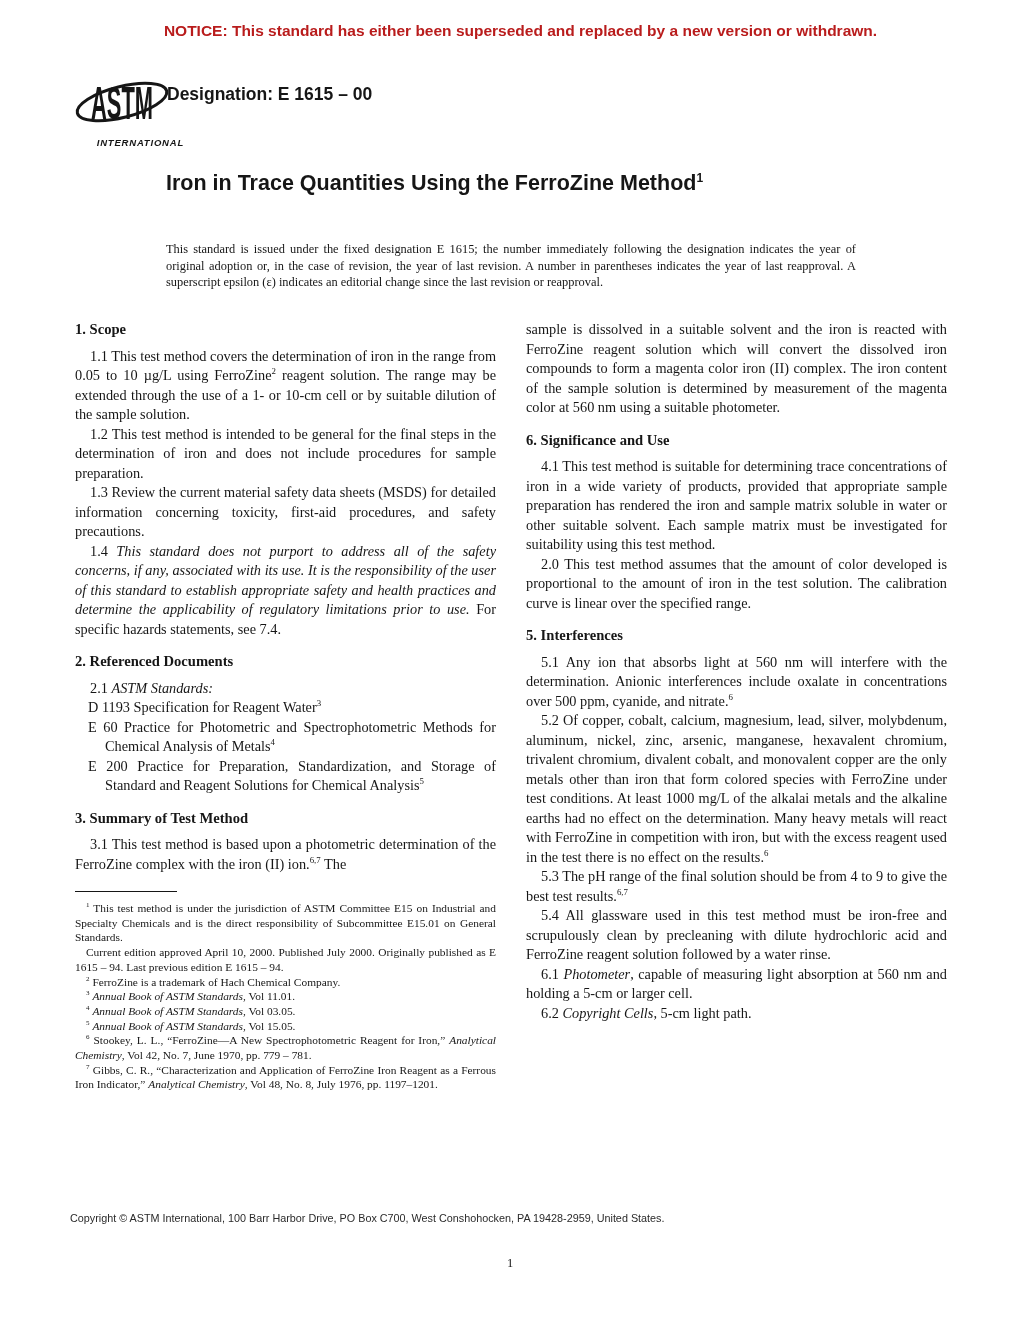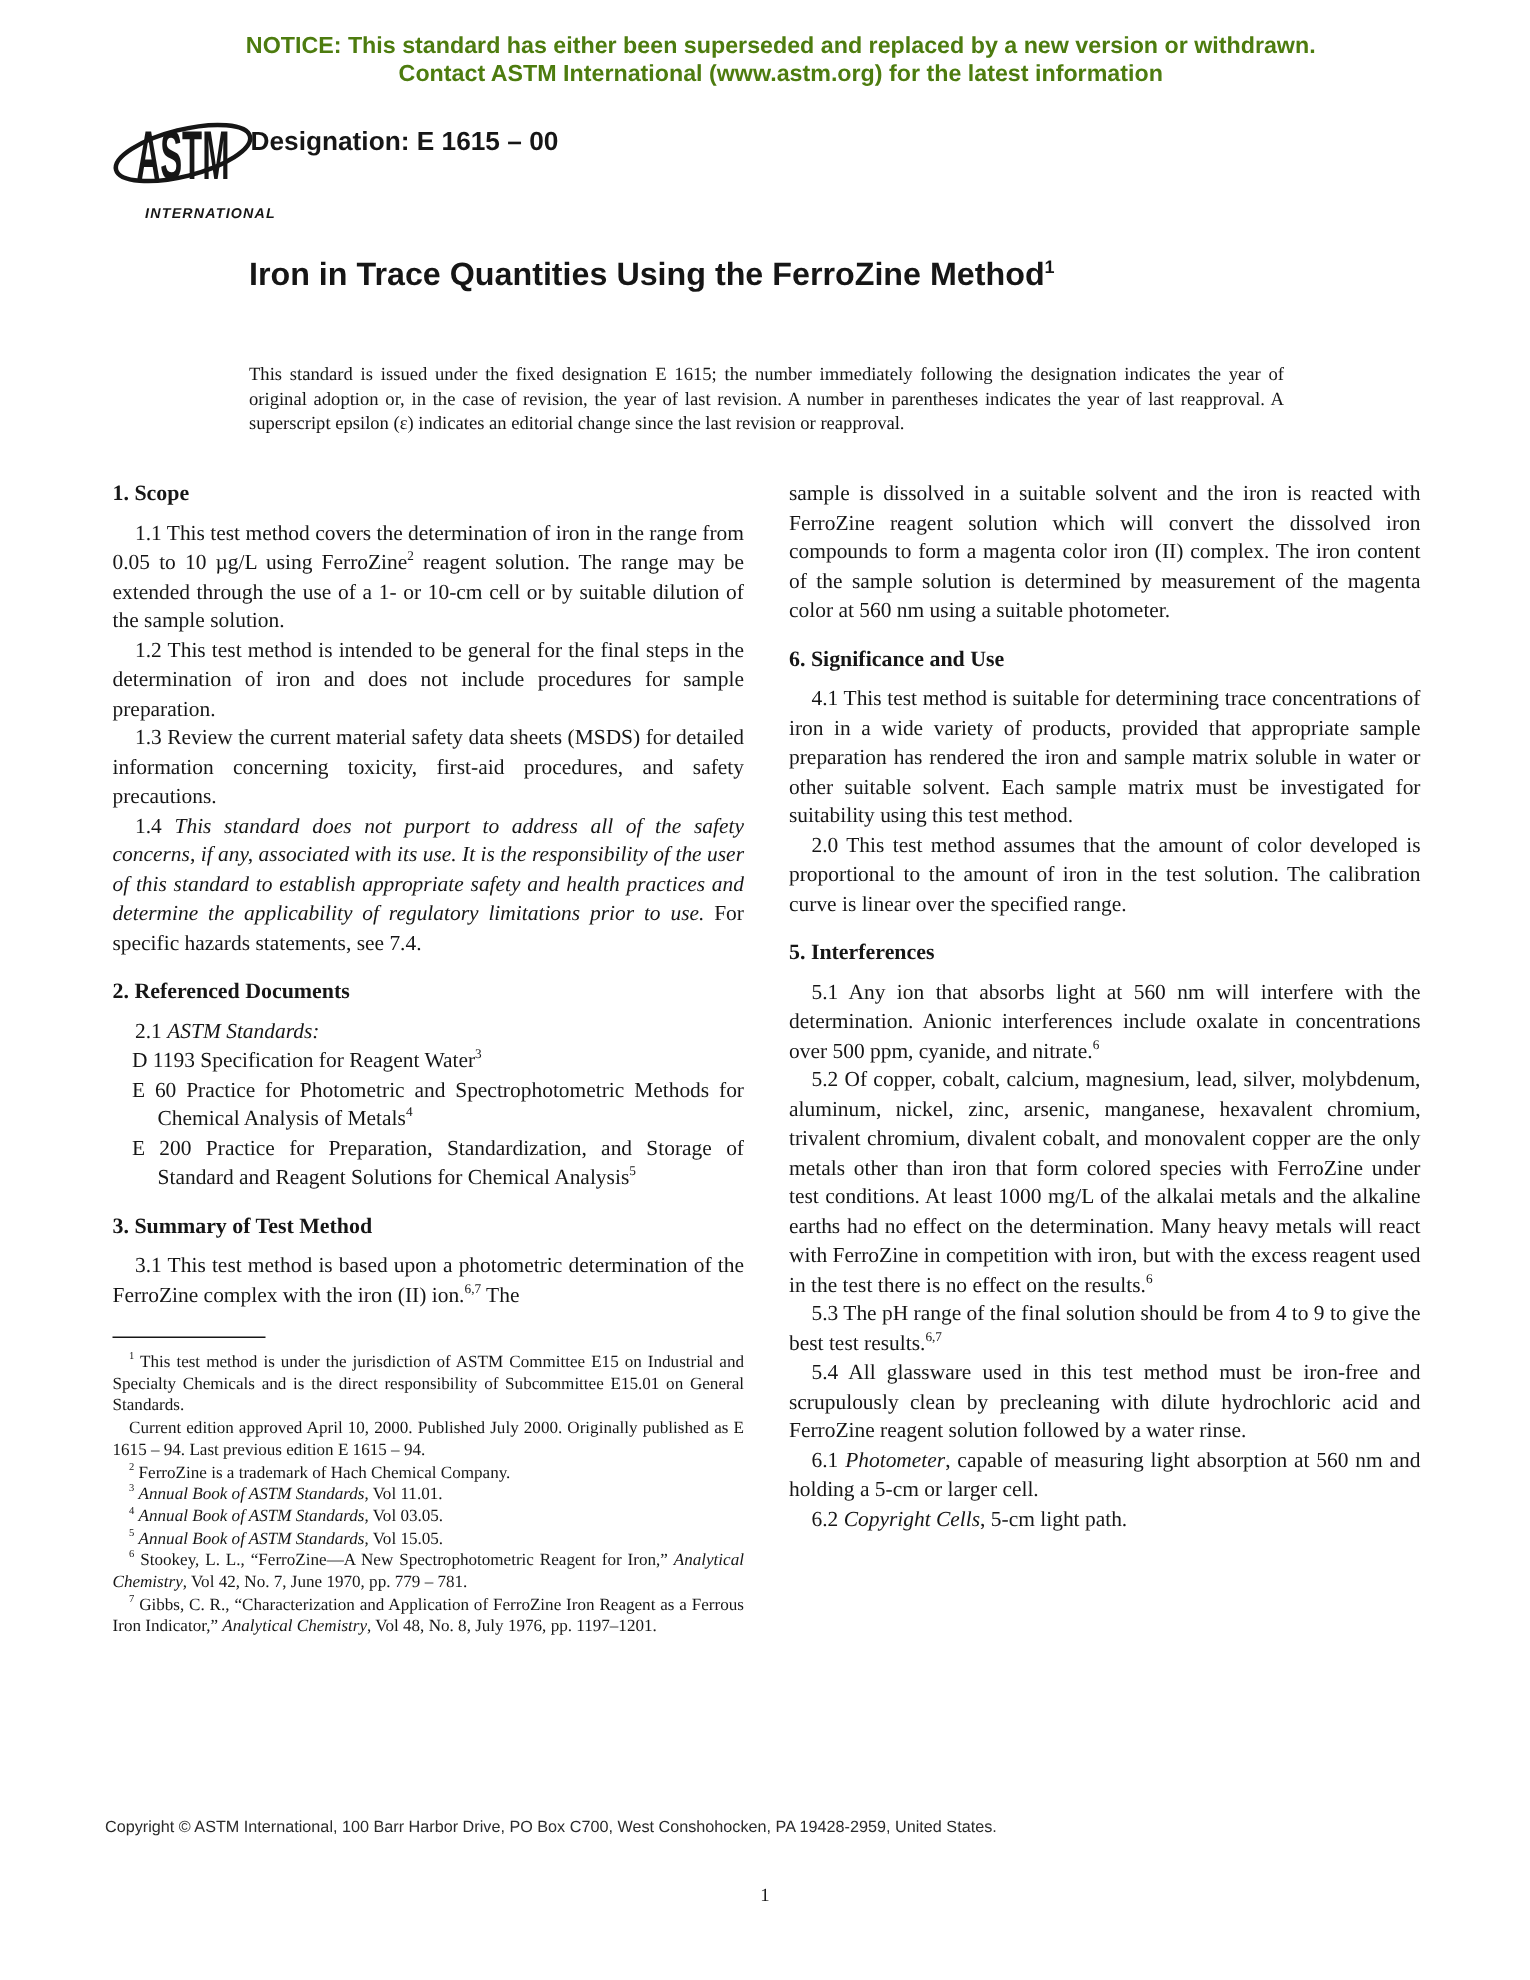--- a/index.html
+++ b/index.html
@@ -127,23 +127,22 @@
     text-align: center;
     font-family: "Liberation Serif", serif;
     font-size: 12.5px;
   }
 </style>
 </head>
 <body>
 
 <div class="page">
 
-  <div class="notice" style="color: #4d7c0f; margin-left: 21px;">
+  <div class="notice" style="color: #b91c1c; margin-left: 21px;">
     <div>NOTICE: This standard has either been superseded and replaced by a new version or withdrawn.</div>
-    <div>Contact ASTM International (www.astm.org) for the latest information</div>
   </div>
 
   <div class="logo">
     <span>
       <svg width="96" height="64" viewBox="0 0 96 64" aria-hidden="true">
         <g transform="rotate(-14 48 30)">
           <ellipse cx="48" cy="30" rx="46" ry="15.5" fill="none" stroke="#161616" stroke-width="3"></ellipse>
         </g>
         <text x="48" y="47" text-anchor="middle" font-family="Liberation Sans, sans-serif" font-weight="bold" font-size="46" fill="#161616" textLength="62" lengthAdjust="spacingAndGlyphs">ASTM</text>
       </svg>

